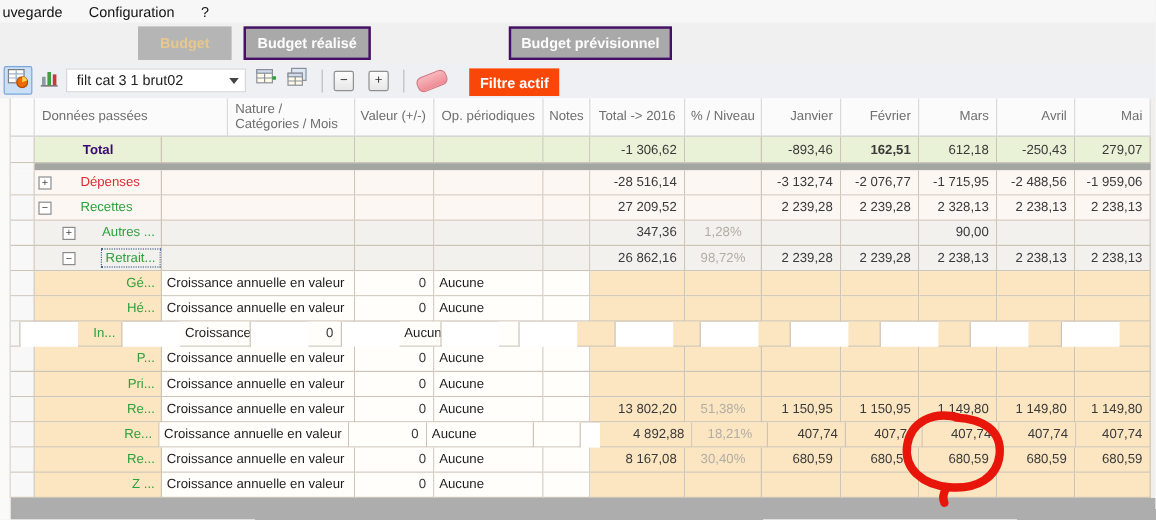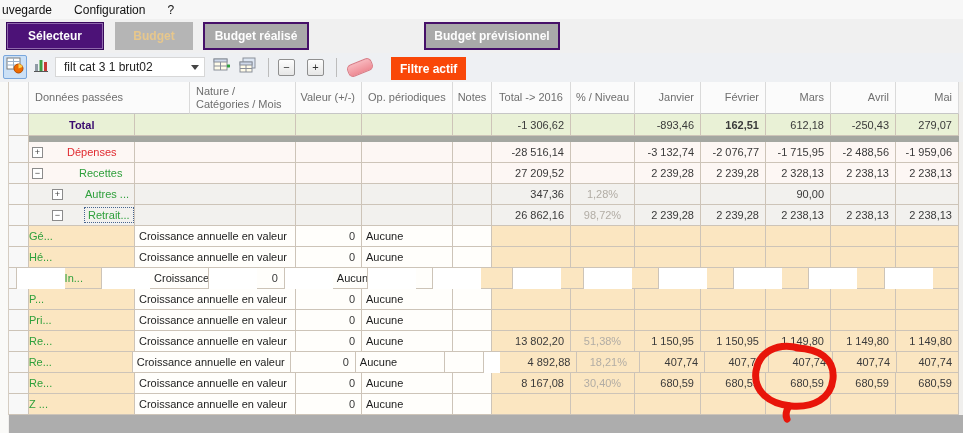--- a/index.html
+++ b/index.html
@@ -55,21 +55,21 @@
   .th.a-center { justify-content:center; padding:0 2px; }
   .tr { display:flex; }
   .td { border-right:1px solid #cdc4b8; border-bottom:1px solid #cdc4b8;
     display:flex; align-items:center; overflow:hidden; white-space:nowrap; cursor:default; }
   .bg-green { background:#e9f1d6; } .bg-pink { background:#fdf7f4; }
   .bg-gray  { background:#f2f1ee; } .bg-tan  { background:#fbe6c1; }
   .bg-white { background:#fffefb; } .bg-sel  { background:#f8f8f8; }
   .t-num { color:#3a3a3a; justify-content:flex-end; padding-right:6px; }
   .t-pct { color:#b2ada5; justify-content:center; }
   .t-left { color:#1d1d1d; padding-left:4px; }
-  .jend { }
+  .jend { justify-content:flex-end; }
   .lbl-purple { color:#3a0a70; font-weight:bold; }
   .lbl-red { color:#e02a30; }
   .lbl-green { color:#2fa03c; }
   .expand { width:11px; height:11px; min-width:11px; border:1px solid #8b8b8b; background:#fff;
     font-size:9px; line-height:9px; display:flex; align-items:center; justify-content:center;
     color:#444; cursor:pointer; }
   .selected-label { outline:1px dotted #46648e; padding:1px 3px; }
   .tr-sep { display:flex; height:6px; }
   .sep-left { width:20px; background:#f8f8f8; border-right:1px solid #cdc4b8; }
   .sep-right { flex:1; background:#a4a7a1; }
@@ -79,21 +79,20 @@
 </head>
 <body>
 
 <div class="menubar">
   <span class="menu-item">uvegarde</span>
   <span class="menu-item">Configuration</span>
   <span class="menu-item">?</span>
 </div>
 
 <div class="tabsrow">
-  <div class="tab tab-selecteur">Sélecteur</div>
   <div class="tab tab-disabled">Budget</div>
   <div class="tab tab-outlined1">Budget réalisé</div>
   <div class="tab tab-outlined2">Budget prévisionnel</div>
 </div>
 
 <div class="toolbar">
   <div class="tool-iconbtn selected" style="left:3px;">
     <span>
       <svg width="18" height="18" viewBox="0 0 18 18">
         <rect x="1" y="2" width="13" height="11" fill="#fff" stroke="#7a7a7a"></rect>
@@ -202,21 +201,21 @@
       <div class="td bg-pink t-num" style="width: 66px;">-3 132,74</div>
       <div class="td bg-pink t-num" style="width: 65px;">-2 076,77</div>
       <div class="td bg-pink t-num" style="width: 65px;">-1 715,95</div>
       <div class="td bg-pink t-num" style="width: 65px;">-2 488,56</div>
       <div class="td bg-pink t-num" style="width: 63px;">-1 959,06</div>
     </div>
     <div class="tr" style="height: 21px;">
       <div class="td bg-sel" style="width: 20px;"></div>
       <div class="td bg-pink" style="width: 106px;">
         <div class="expand" style="margin-left: 3px;">−</div>
-        <div class="lbl-green" style="margin-left: 36px;">Recettes</div>
+        <div class="lbl-green" style="margin-left: 24px;">Recettes</div>
       </div>
       <div class="td bg-pink t-left" style="width: 161px;"></div>
       <div class="td bg-pink t-num" style="width: 66px;"></div>
       <div class="td bg-pink t-left" style="width: 91px;"></div>
       <div class="td bg-pink t-left" style="width: 39px;"></div>
       <div class="td bg-pink t-num" style="width: 79px;">27 209,52</div>
       <div class="td bg-pink t-pct" style="width: 64px;"></div>
       <div class="td bg-pink t-num" style="width: 66px;">2 239,28</div>
       <div class="td bg-pink t-num" style="width: 65px;">2 239,28</div>
       <div class="td bg-pink t-num" style="width: 65px;">2 328,13</div>

